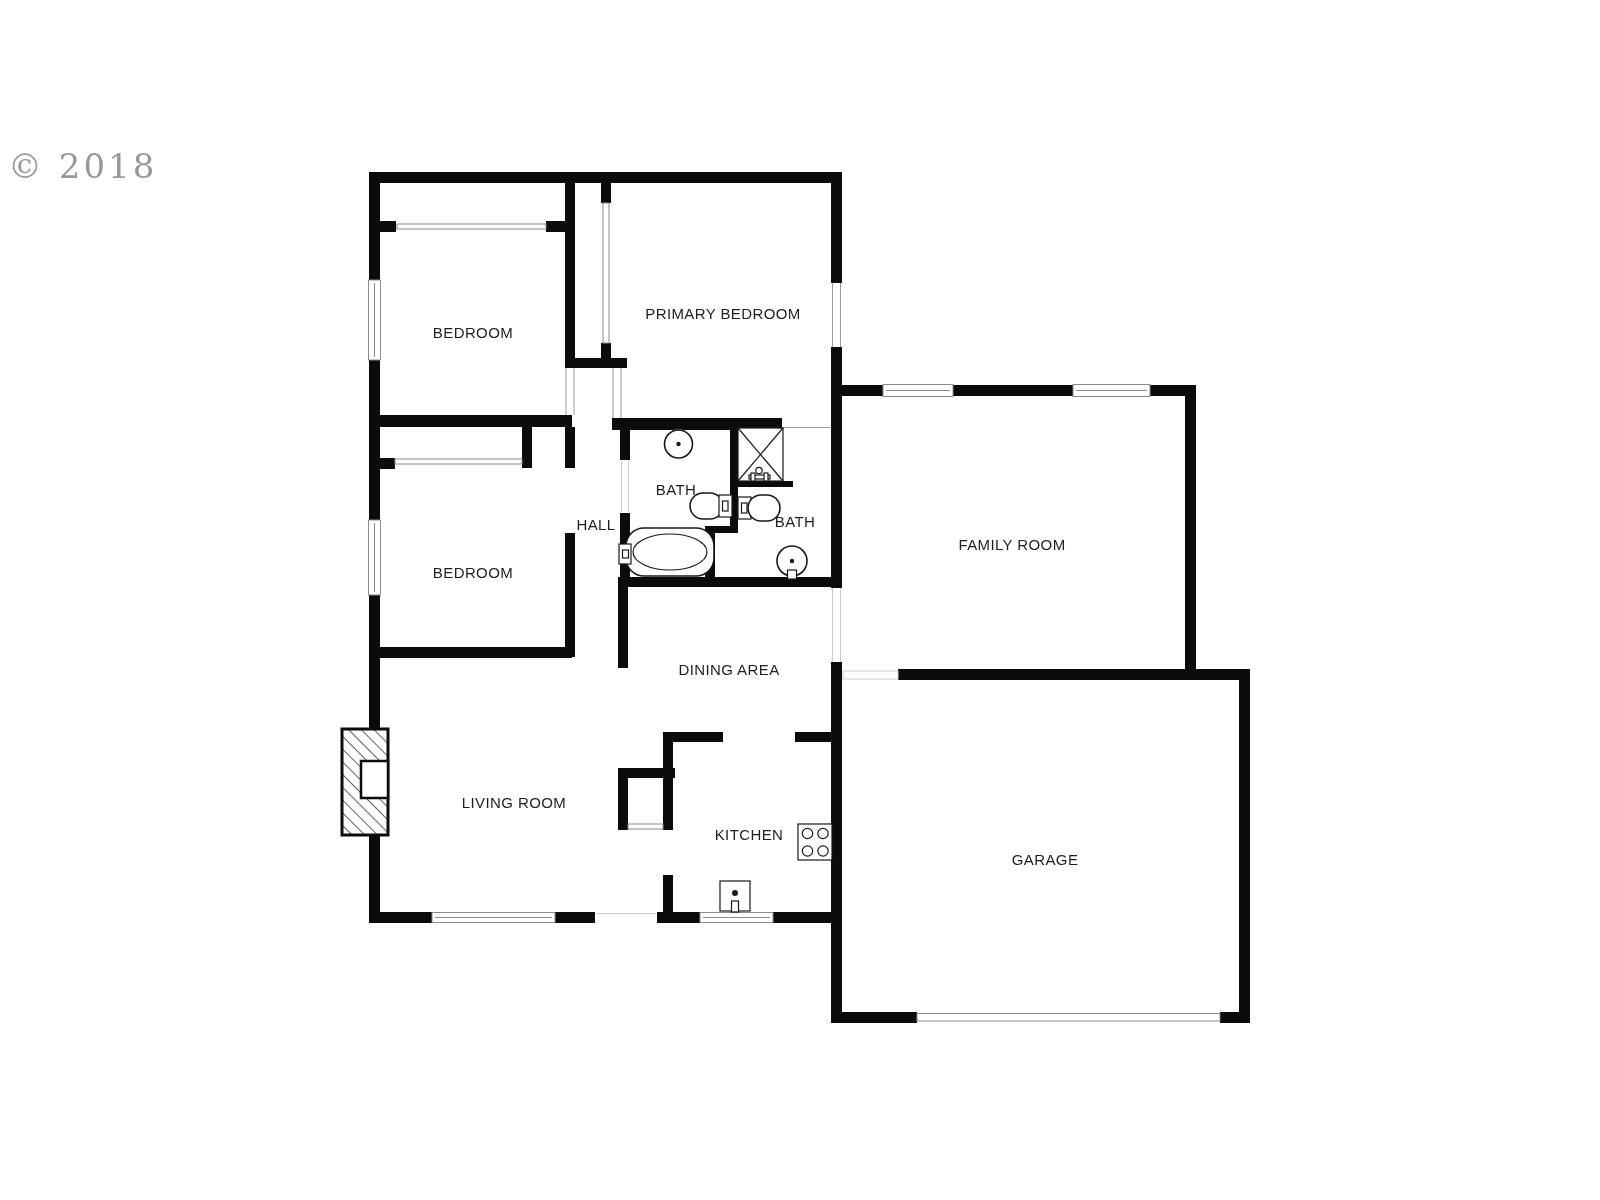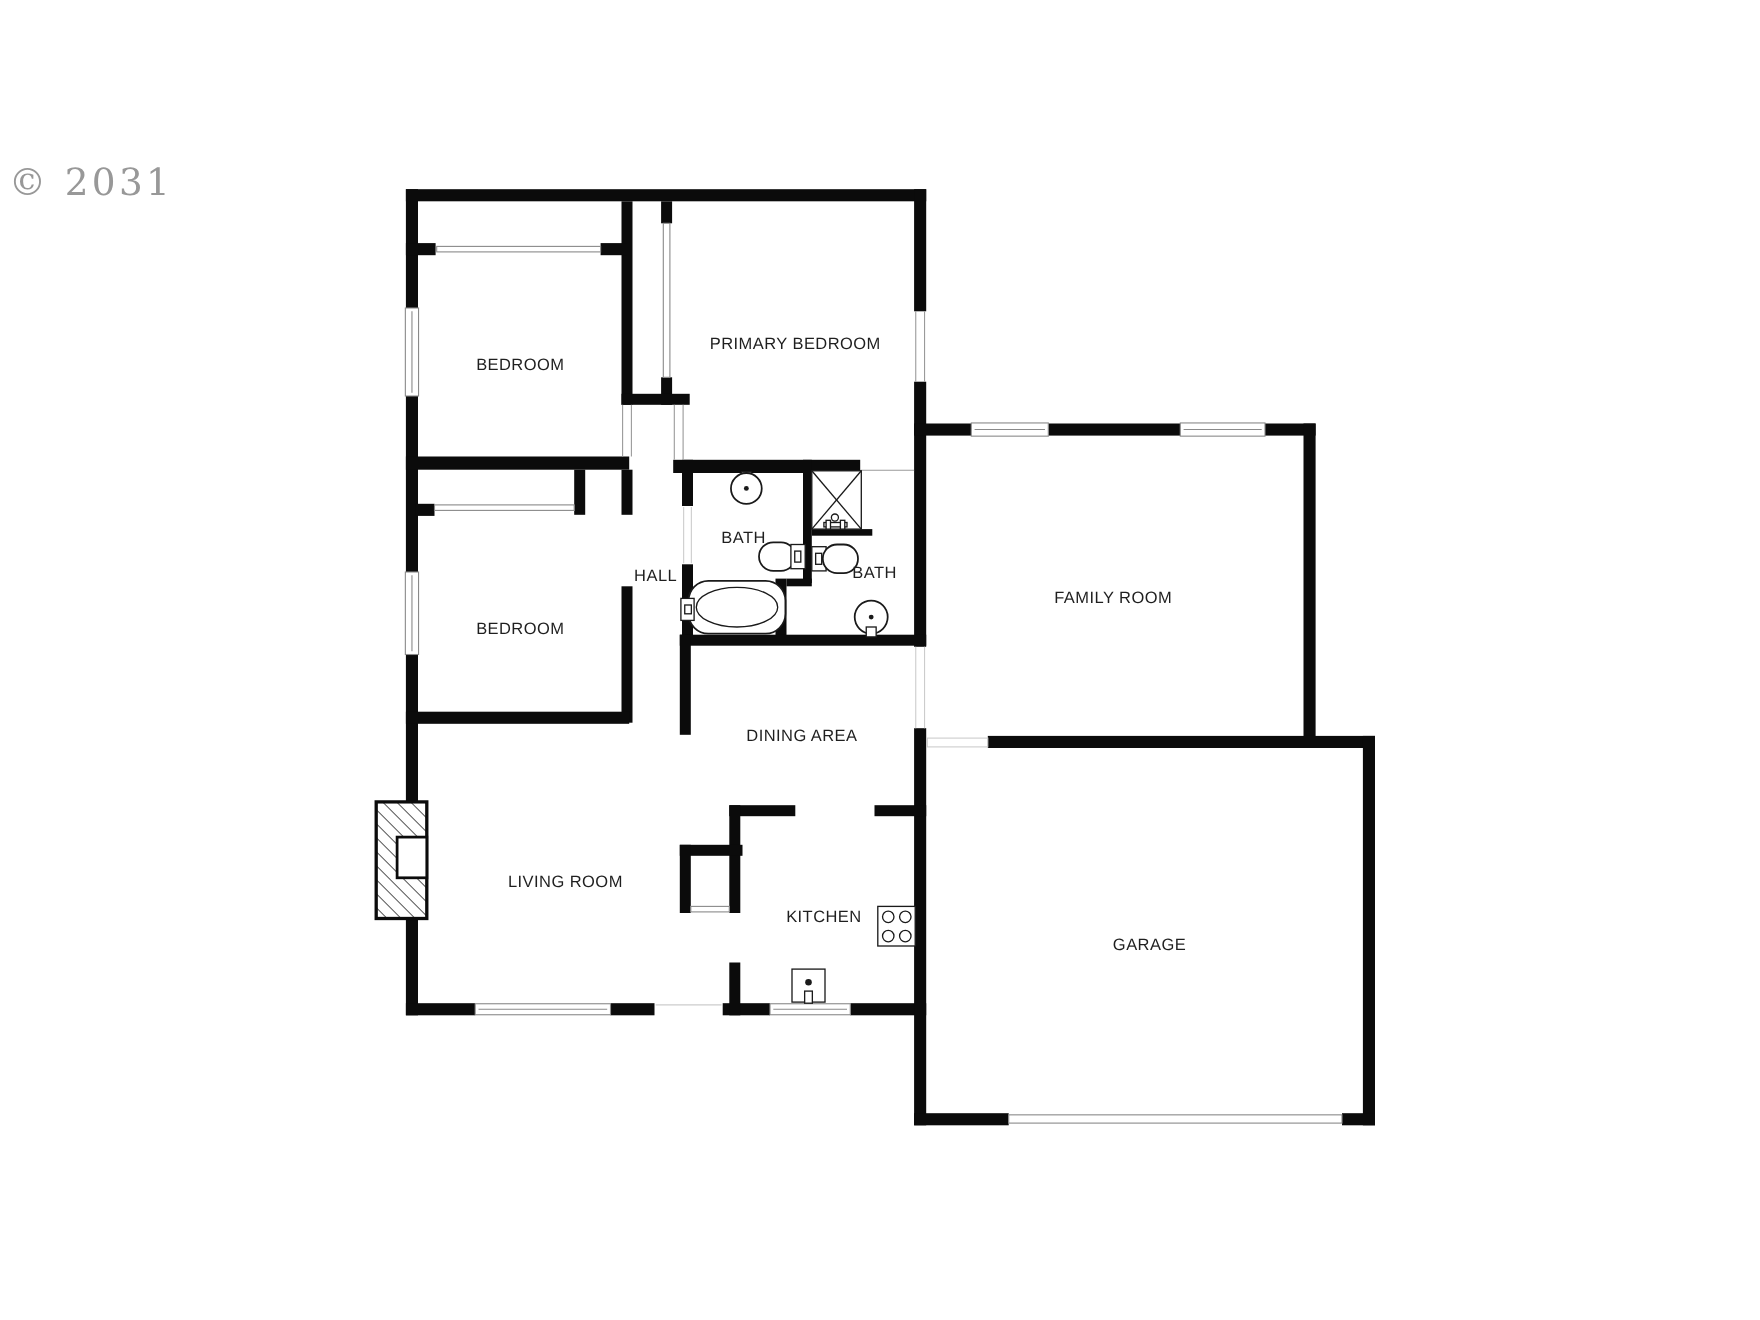--- a/index.html
+++ b/index.html
@@ -16,21 +16,21 @@
   .faintline{stroke:#cccccc;stroke-width:1;fill:none;}
   .closet{fill:#ffffff;stroke:#8a8a8a;stroke-width:1;}
   .fix{fill:#ffffff;stroke:#1a1a1a;stroke-width:1.6;}
   .fixthin{fill:#ffffff;stroke:#1a1a1a;stroke-width:1.2;}
   .fixdot{fill:#1a1a1a;stroke:none;}
 </style>
 </head>
 <body>
 
 <div class="canvas">
-  <div class="watermark">© 2031</div>
+  <div class="watermark">© 2018</div>
 
   <svg width="1600" height="1200" viewBox="0 0 1600 1200">
     <defs>
       <pattern id="hatch" width="9" height="9" patternUnits="userSpaceOnUse" patternTransform="rotate(-45)">
         <rect width="9" height="9" fill="#ffffff"></rect>
         <line x1="0" y1="0" x2="0" y2="9" stroke="#3a3a3a" stroke-width="1.6"></line>
       </pattern>
     </defs>
 
     <g>

